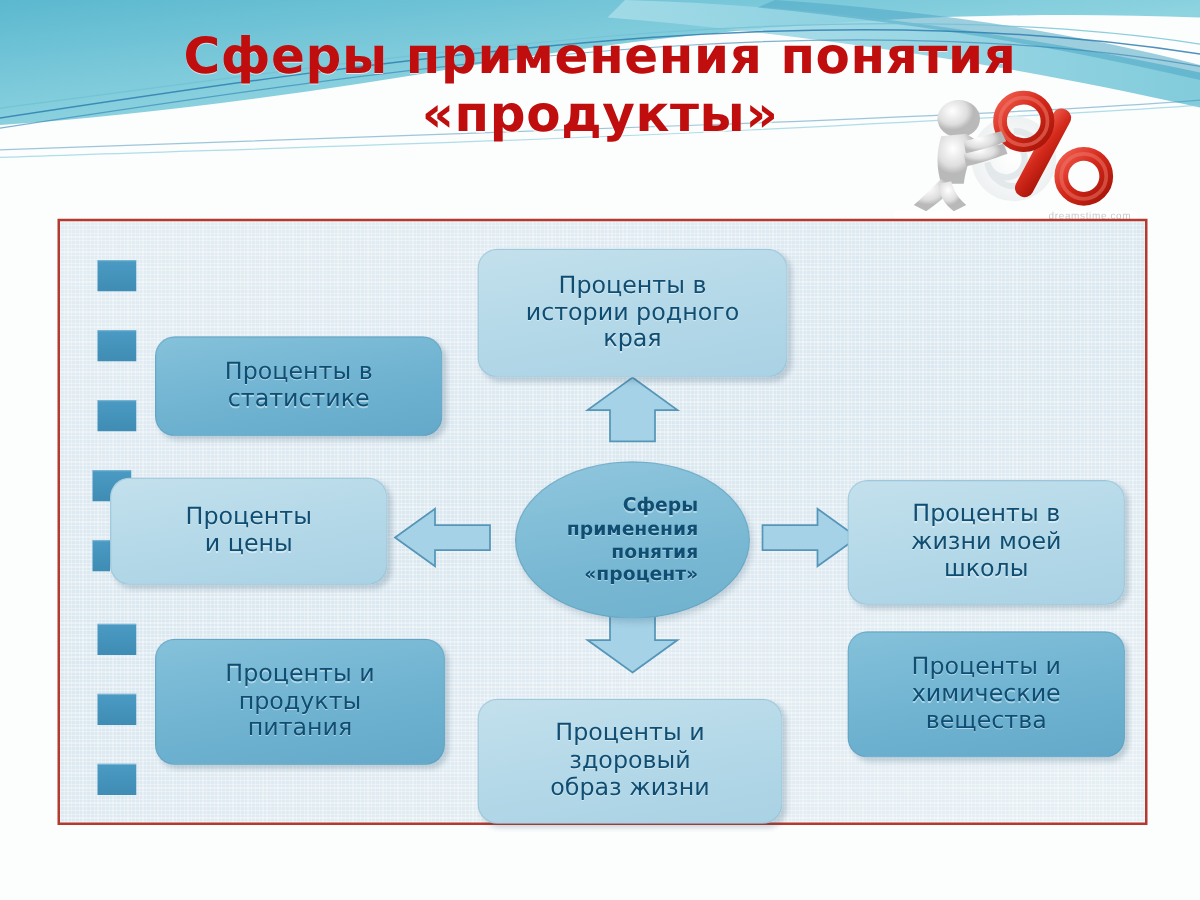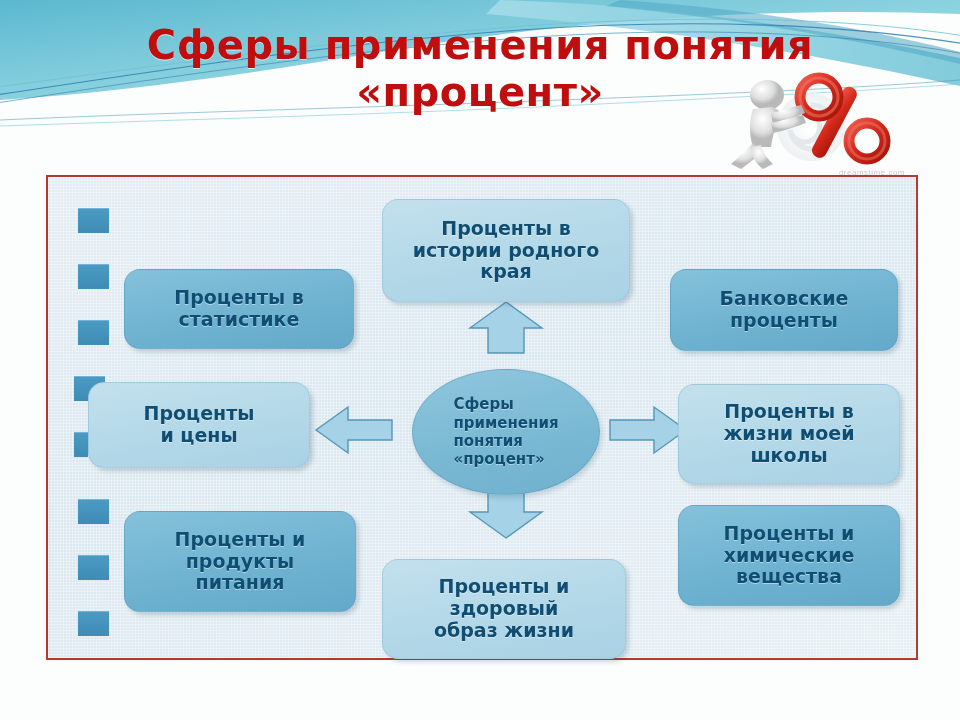--- a/index.html
+++ b/index.html
@@ -52,21 +52,21 @@
       background:linear-gradient(180deg,#4a9bc4 0%,#3f8cb4 100%);
       box-shadow:inset 0 1px 0 rgba(255,255,255,.25);}
 
   
   .box{
     position:absolute;
     border-radius:16px;
     display:flex;align-items:center;justify-content:center;
     text-align:center;
     font-family:"DejaVu Sans", sans-serif;
-    font-weight:bold;
+    font-weight:normal;
     font-size:19px;
     line-height:1.15;
     color:#0f4e72;
     padding:6px 10px;
     box-sizing:border-box;
     text-shadow:0 1px 0 rgba(255,255,255,.45);
     box-shadow:3px 3px 4px rgba(40,80,110,.22);
   }
   .box.dark{
     background:linear-gradient(170deg,#85c1da 0%,#6fb3d1 55%,#64a9c9 100%);
@@ -77,21 +77,21 @@
     border:1px solid rgba(120,170,195,.30);
   }
 
   
   .hub{
     position:absolute;
     border-radius:50%;
     background:linear-gradient(170deg,#8fc6dd 0%,#79b8d3 60%,#6fb1cd 100%);
     border:1px solid rgba(90,150,180,.4);
     display:flex;align-items:center;justify-content:center;
-    text-align:left;
+    text-align:right;
     font-family:"DejaVu Sans", sans-serif;
     font-weight:bold;font-size:15px;line-height:1.22;
     color:#0f4e72;
     text-shadow:0 1px 0 rgba(255,255,255,.4);
     box-shadow:2px 3px 5px rgba(40,80,110,.20);
   }
 
   
   .arrow{position:absolute;}
   .arrow svg{display:block;}
@@ -125,21 +125,21 @@
       <path d="M-10,96 C160,70 330,44 520,30 C690,18 840,24 965,44" fill="none" stroke="#2f7fb0" stroke-width="1.2" opacity=".85"></path>
       <path d="M-10,104 C160,78 330,52 520,38 C690,26 845,32 965,54" fill="none" stroke="#2f7fb0" stroke-width="1" opacity=".6"></path>
       <path d="M-10,88 C170,64 340,40 525,26 C700,14 850,18 965,36" fill="none" stroke="#6fc0d6" stroke-width="1" opacity=".8"></path>
 
       <path d="M0,120 C180,112 360,108 560,100 C720,94 860,88 960,80" fill="none" stroke="#3f8fb8" stroke-width="1" opacity=".5"></path>
       <path d="M0,126 C200,119 400,114 600,104 C760,96 880,90 960,84" fill="none" stroke="#8ed0e0" stroke-width="1" opacity=".7"></path>
     </svg>
   </div>
 
   <div class="title nowrap">Сферы применения понятия
-«процент»</div>
+«продукты»</div>
 
   <div class="clipart">
     <svg width="195" height="112" viewBox="0 0 195 112">
       <defs>
         <linearGradient id="redG" x1="0" y1="0" x2="1" y2="1">
           <stop offset="0%" stop-color="#ef5b4d"></stop>
           <stop offset="45%" stop-color="#d42a1c"></stop>
           <stop offset="100%" stop-color="#a81408"></stop>
         </linearGradient>
         <radialGradient id="greyG" cx="35%" cy="30%">
@@ -214,22 +214,20 @@
       </svg>
     </div>
 
     <div class="box light nowrap" style="left:334px;top:22px;width:248px;height:103px;">Проценты в
 истории родного
 края</div>
 
     <div class="box dark nowrap" style="left:76px;top:92px;width:230px;height:80px;">Проценты в
 статистике</div>
 
-    <div class="box dark nowrap" style="left:622px;top:92px;width:228px;height:82px;">Банковские
-проценты</div>
 
     <div class="box light nowrap" style="left:40px;top:205px;width:222px;height:86px;">Проценты
 и цены</div>
 
     <div class="box light nowrap" style="left:630px;top:207px;width:222px;height:100px;">Проценты в
 жизни моей
 школы</div>
 
     <div class="box dark nowrap" style="left:76px;top:334px;width:232px;height:101px;">Проценты и
 продукты

